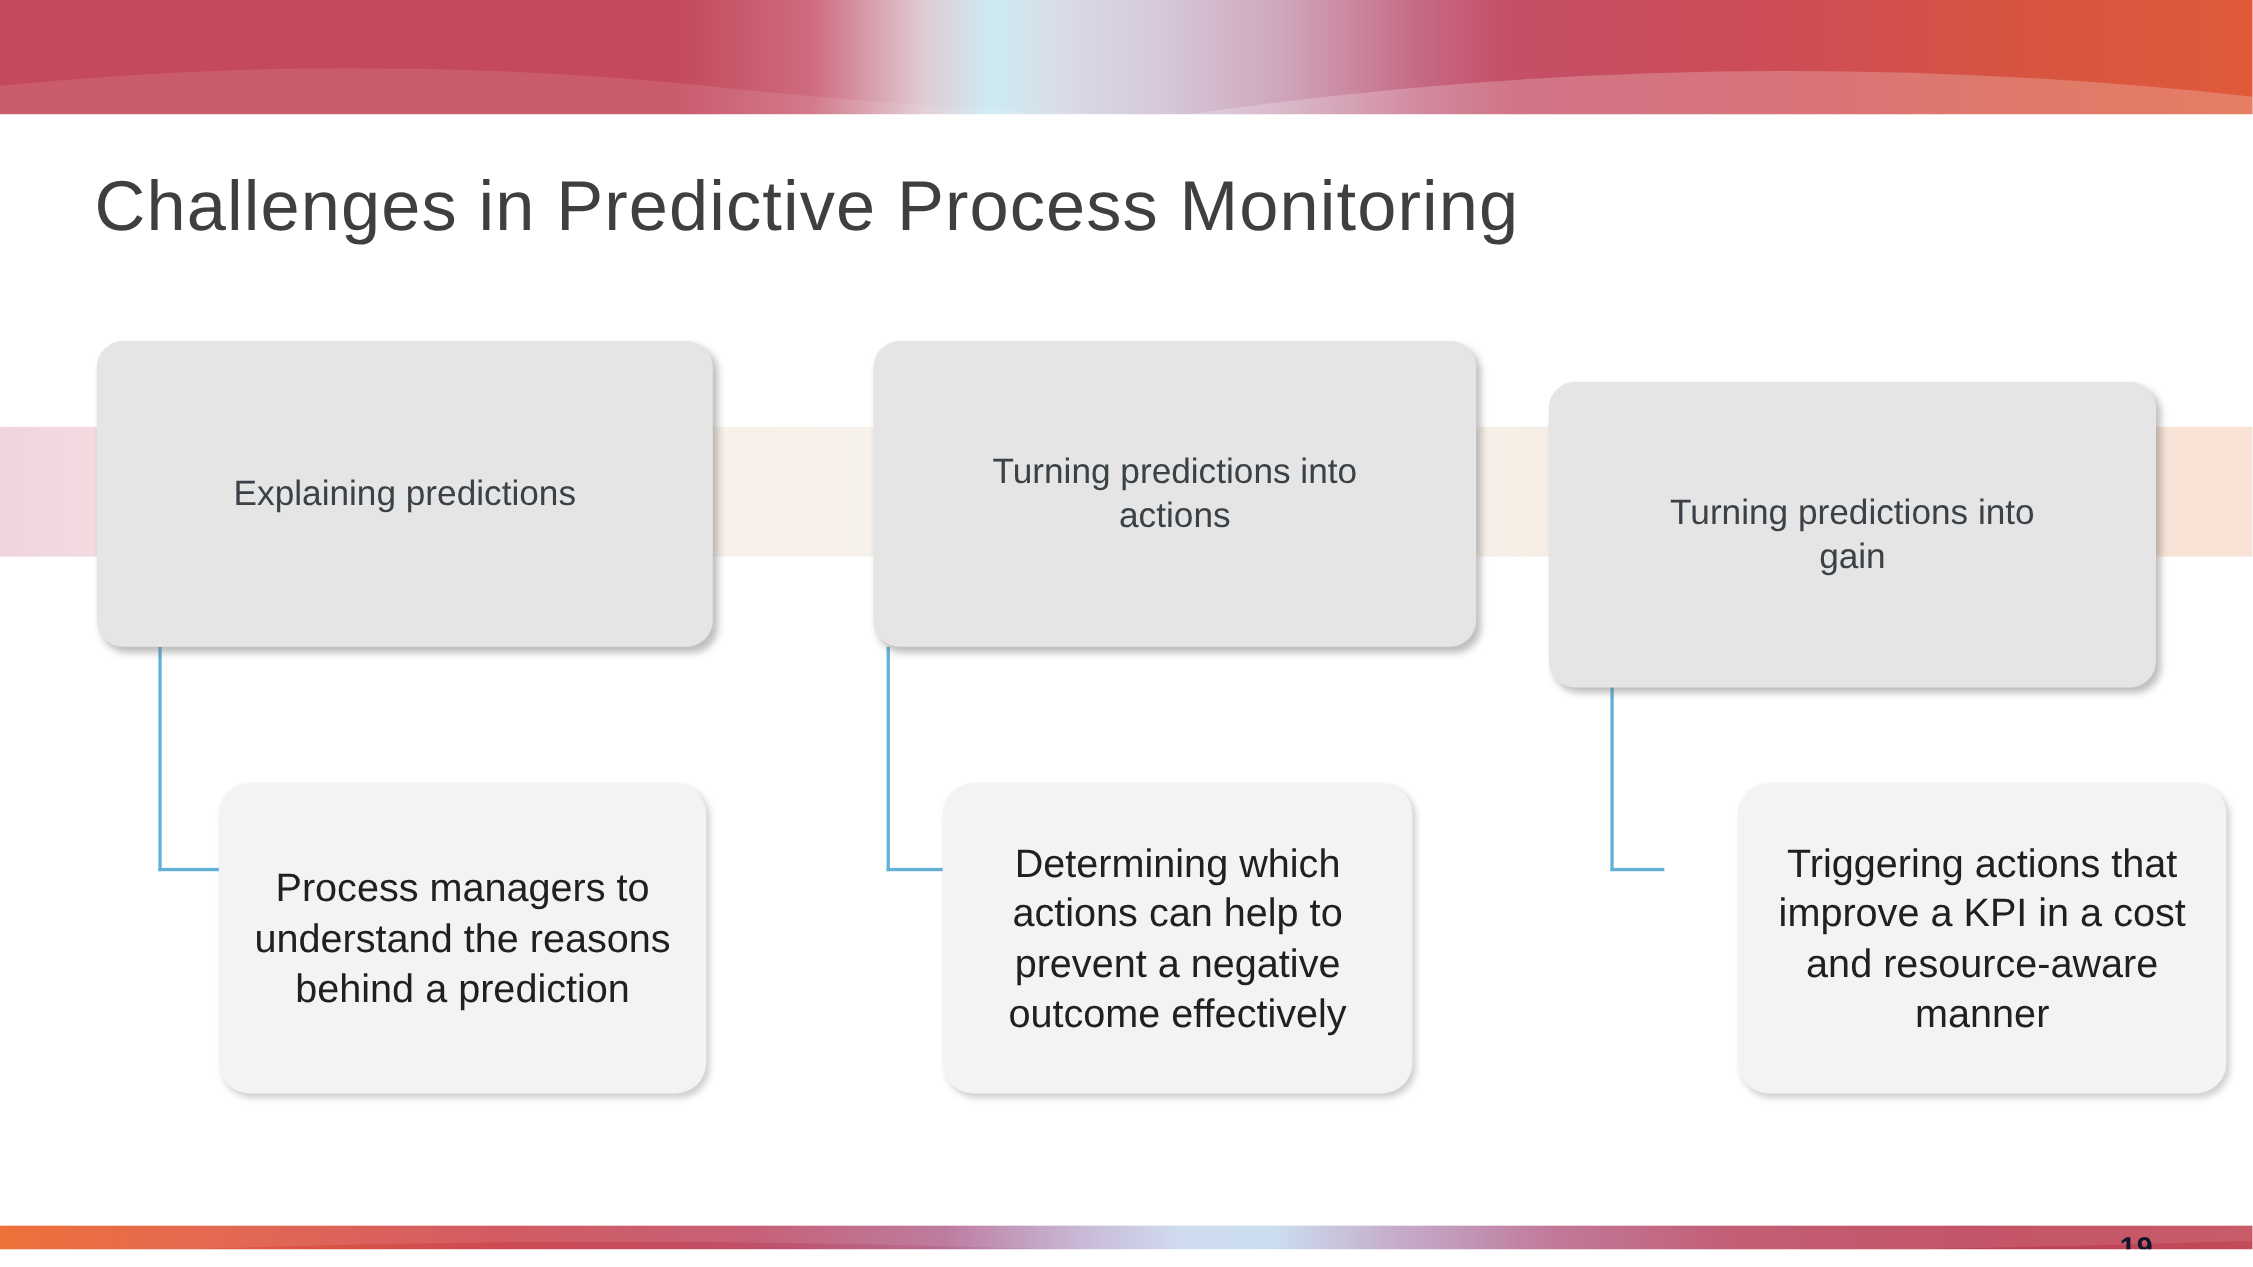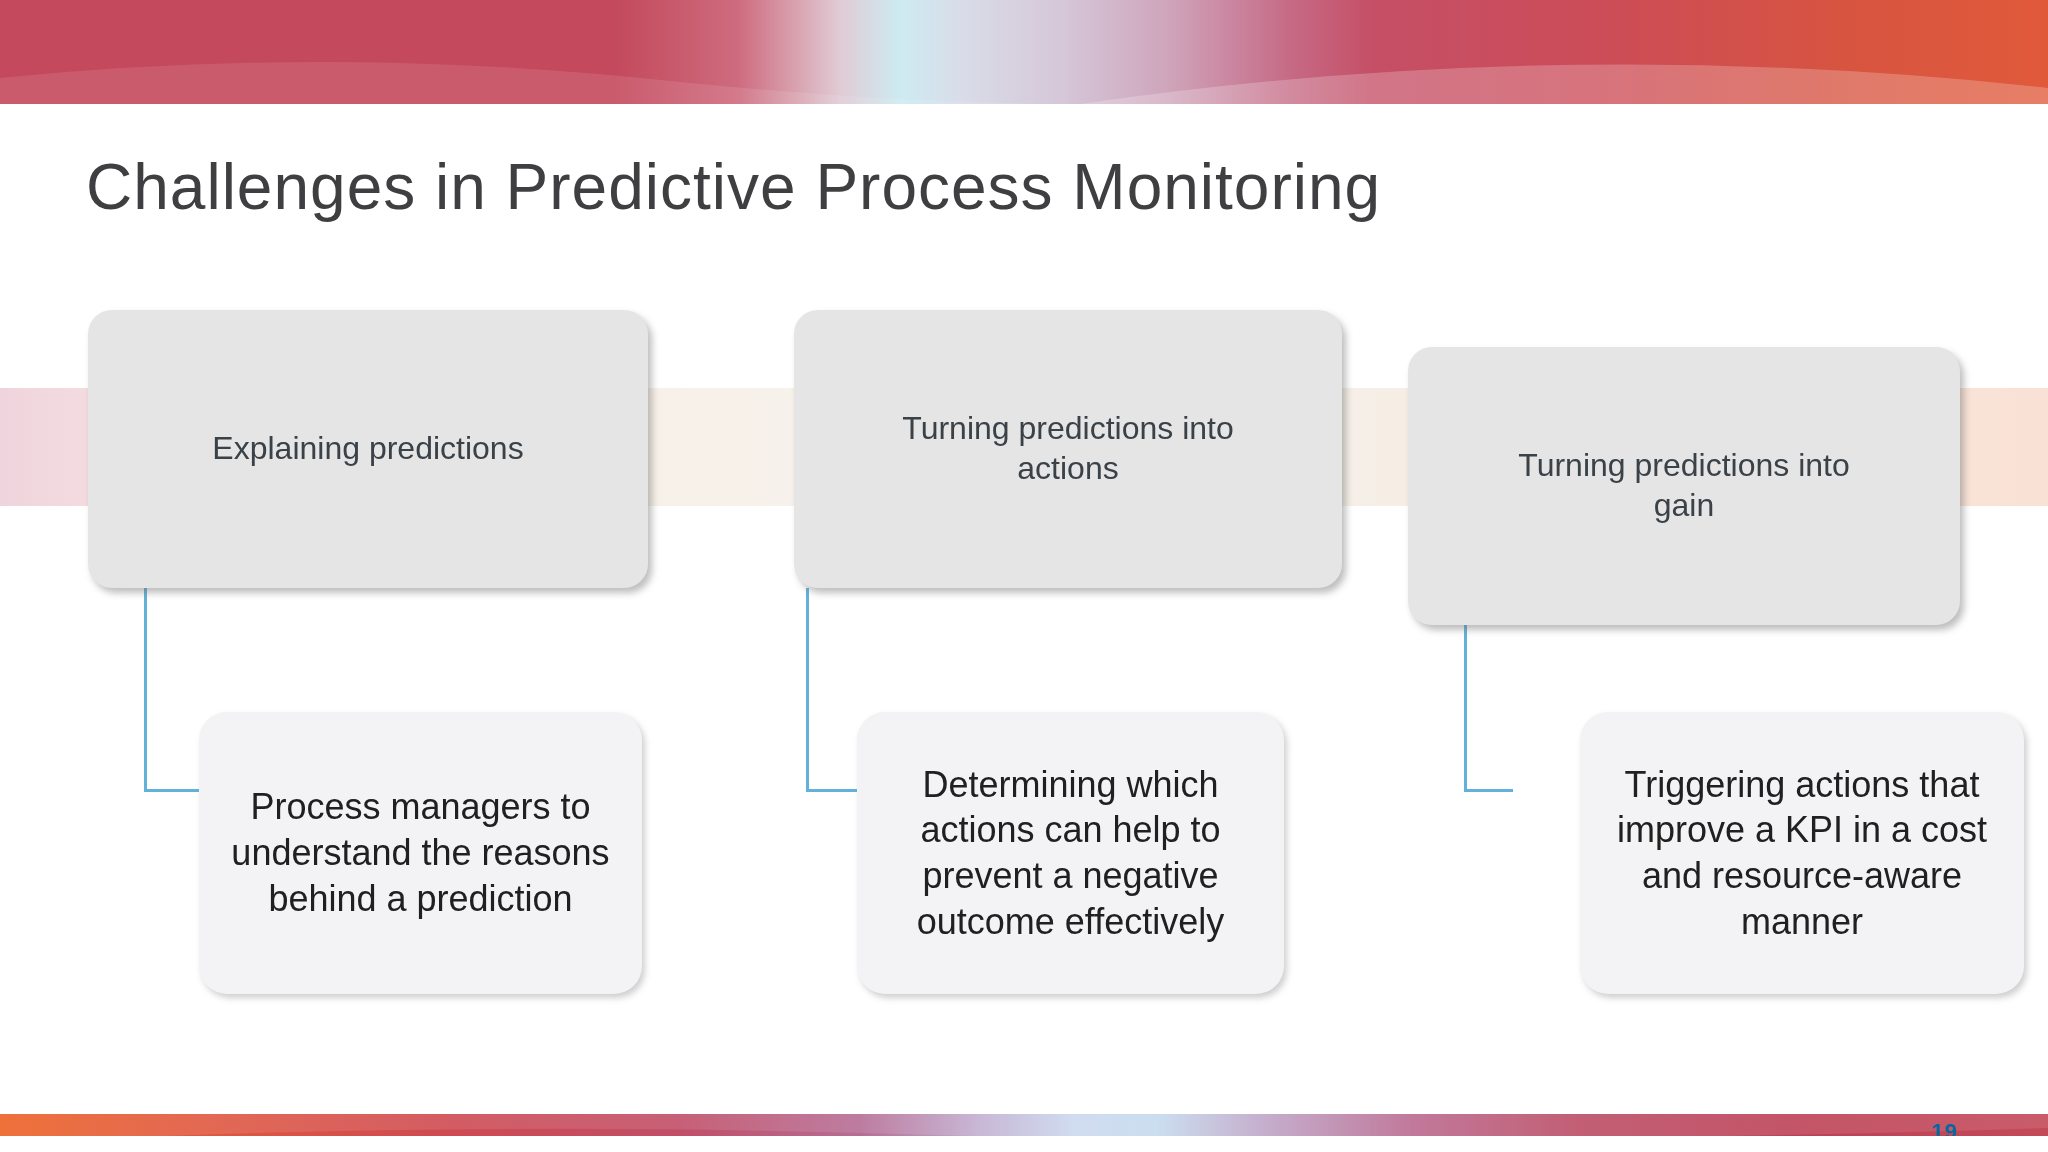--- a/index.html
+++ b/index.html
@@ -52,21 +52,21 @@
   
   .connector{position:absolute;background:#63B1D8;z-index:2;}
   .cv{width:3px;top:588px;height:204px;}
   .ch{height:3px;top:789px;}
   .cv1{left:144px;} .ch1{left:144px;width:57px;}
   .cv2{left:806px;} .ch2{left:806px;width:53px;}
   .cv3{left:1464px;} .ch3{left:1464px;width:49px;}
   
   .page-number{
     position:absolute;right:90px;top:1119px;z-index:4;
-    color:#0369a1;font-size:22px;font-weight:bold;letter-spacing:1px;
+    color:#0f172a;font-size:26px;font-weight:bold;letter-spacing:1px;
   }
 </style>
 </head>
 <body>
 
 <div class="slide">
 
   <svg class="top-band" viewBox="0 0 2048 104" preserveAspectRatio="none" aria-hidden="true">
     <defs>
       <linearGradient id="tg" x1="0" y1="0" x2="1" y2="0">

